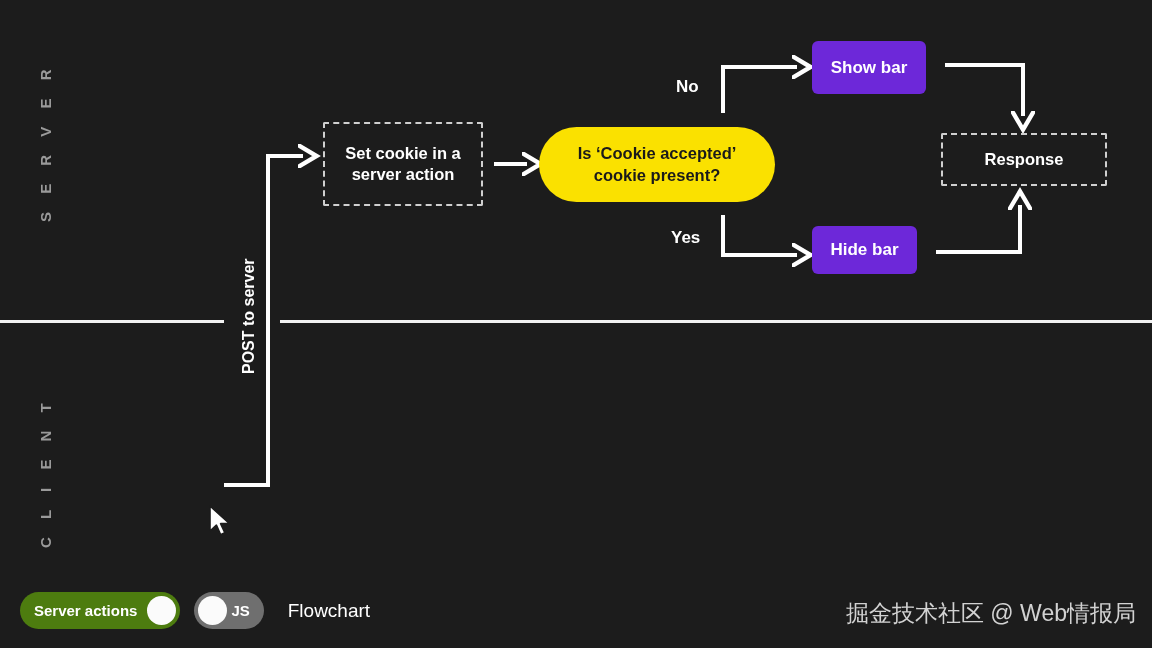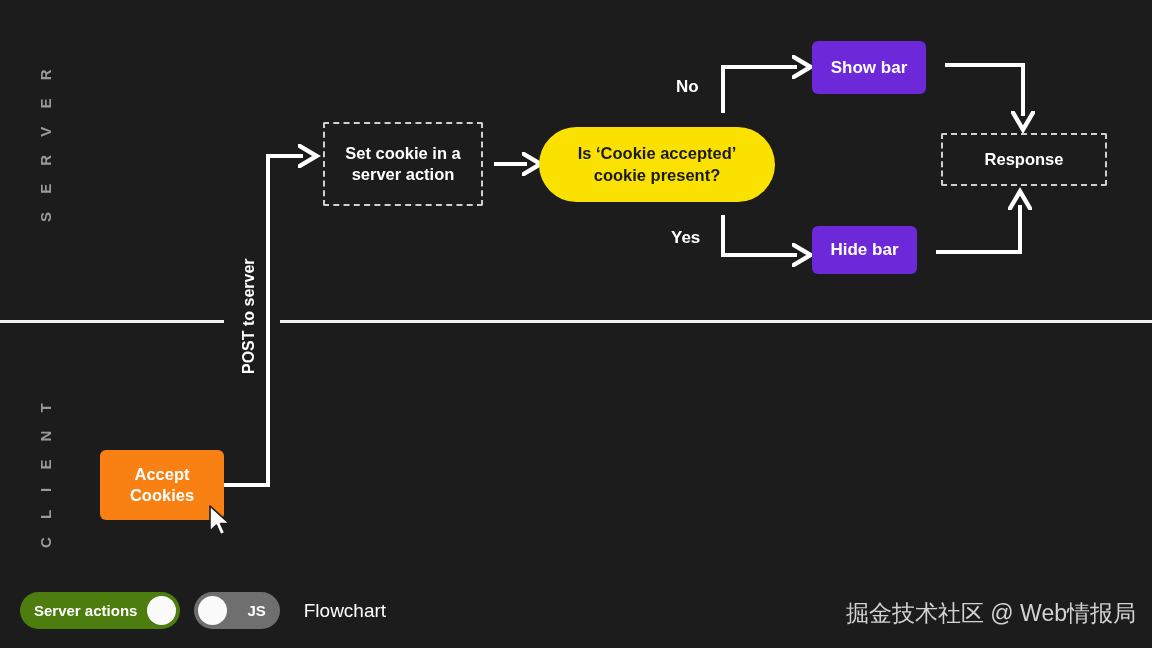--- a/index.html
+++ b/index.html
@@ -135,21 +135,21 @@
     height: 37px;
   }
   .toggle-on {
     background: #4d7c0f;
     padding-left: 14px; padding-right: 4px;
     gap: 10px;
   }
   .toggle-off {
     background: #6f6f6f;
     padding-left: 4px; padding-right: 14px;
-    gap: 20px;
+    gap: 4px;
   }
   .toggle-label {
     color: #ffffff;
     font-weight: 700;
     font-size: 15px;
     white-space: nowrap;
   }
   .knob {
     width: 29px; height: 29px;
     border-radius: 50%;
@@ -221,26 +221,20 @@
   </div>
 
   <div class="node node-blue" id="node-hide-bar">
     <span>Hide bar</span>
   </div>
 
   <div class="node node-dashed" id="node-response">
     <span>Response</span>
   </div>
 
-  <div class="node node-orange" id="node-accept">
-    <div>
-      <span>Accept</span><br>
-      <span>Cookies</span>
-    </div>
-  </div>
 
   <div class="branch-label" id="label-no">No</div>
   <div class="branch-label" id="label-yes">Yes</div>
   <div id="label-post">POST to server</div>
 
   <svg id="cursor" width="26" height="34" viewBox="0 0 26 34" xmlns="http://www.w3.org/2000/svg">
     <path d="M2,1 L2,26 L8.4,20.2 L12.6,29.6 L16.8,27.6 L12.6,18.6 L21,18.2 Z" fill="#ffffff" stroke="#1c1c1c" stroke-width="1.6" stroke-linejoin="round"></path>
   </svg>
 
   <div id="footer">

